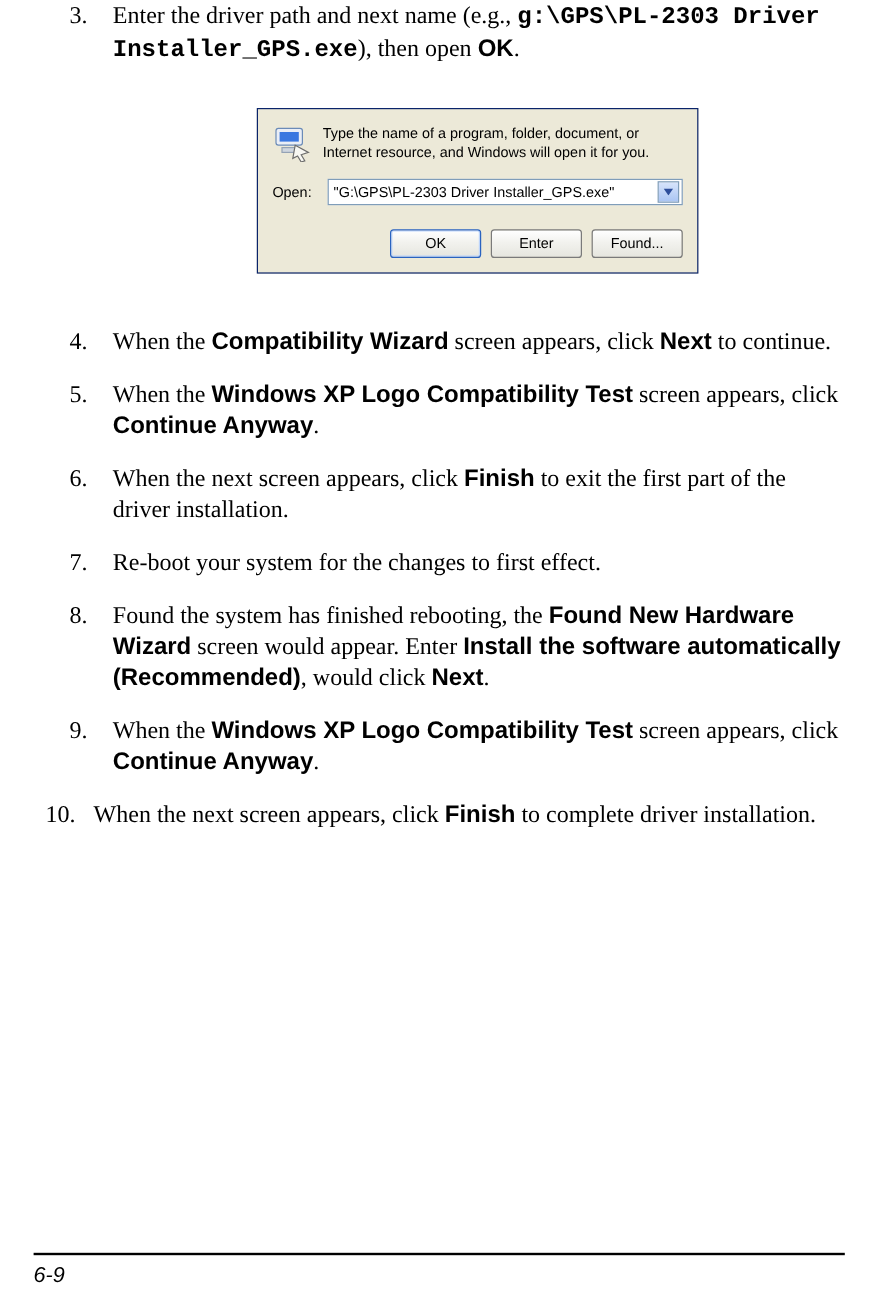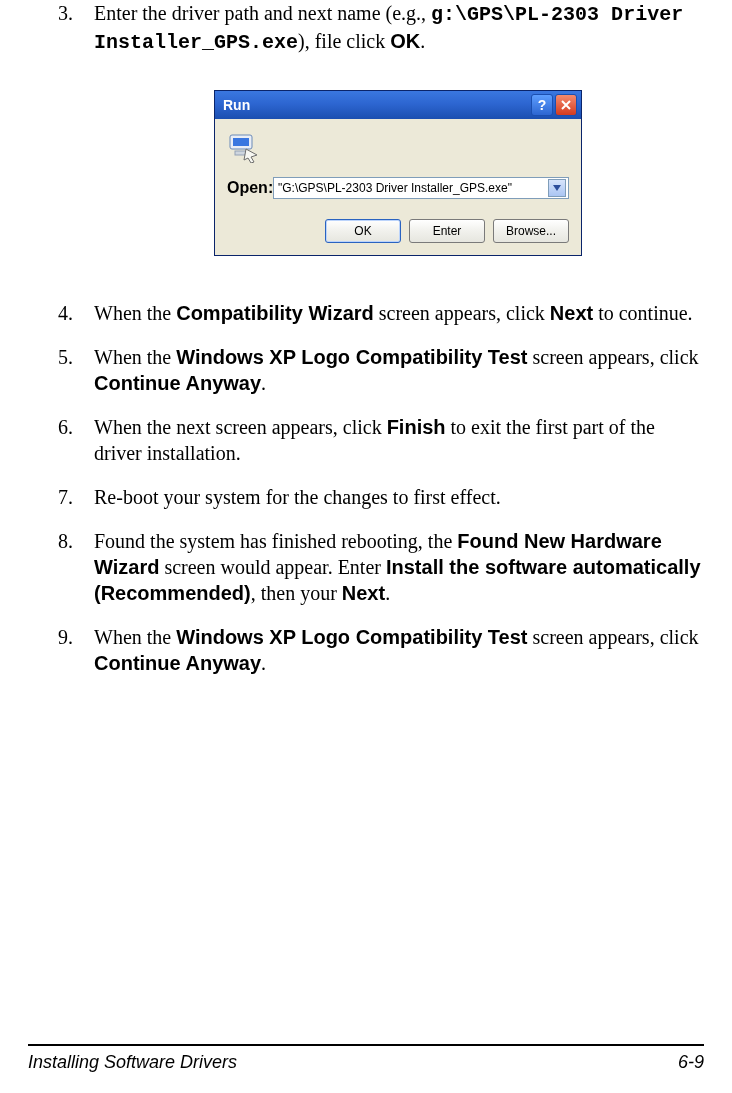--- a/index.html
+++ b/index.html
@@ -73,21 +73,21 @@
     .dlg-body {
       padding: 12px 12px 4px 12px;
     }
     .top-row { display:flex; align-items:flex-start; gap:10px; margin-bottom:14px;}
     .run-icon {
       width:32px; height:32px; flex:0 0 32px;
       position: relative;
     }
     .prompt { font-size:12px; line-height:1.35; color:#000; }
     .open-row { display:flex; align-items:center; gap:8px; }
-    .open-label { font-size:16px; width:38px; text-align:left;font-weight:bold; }
+    .open-label { font-size:12px; width:38px; text-align:left; }
     .combo {
       flex:1; height:22px;
       border:1px solid #7f9db9;
       background:#fff;
       display:flex; align-items:center;
       padding:0 2px 0 4px;
       font-size:12px;
     }
     .combo-text { flex:1; white-space:nowrap; overflow:hidden; }
     .combo-arrow {
@@ -126,48 +126,38 @@
   </style>
 </head>
 <body>
 
 <div class="page">
   <ol class="steps">
 
     <li>
       <span class="num">3.</span>
       <span class="txt">
-        <span>Enter the driver path and next name (e.g., </span><span class="mono">g:\GPS\PL-2303 Driver Installer_GPS.exe</span><span>), file click </span><span class="sans-bold">OK</span><span>.</span>
+        <span>Enter the driver path and next name (e.g., </span><span class="mono">g:\GPS\PL-2303 Driver Installer_GPS.exe</span><span>), then open </span><span class="sans-bold">OK</span><span>.</span>
       </span>
     </li>
   </ol>
 
   <div class="dialog-wrap">
     <div class="run-dialog">
-      <div class="titlebar">
-        <span class="t-title">Run</span>
-        <div class="tb-btn tb-help">
-            <span>?</span>
-          </div>
-        <div class="tb-btn tb-close">
-          <svg width="10" height="10" viewBox="0 0 10 10">
-              <path d="M1 1 L9 9 M9 1 L1 9" stroke="#fff" stroke-width="2"></path>
-            </svg>
-        </div>
-      </div>
       <div class="dlg-body">
         <div class="top-row">
           <div class="run-icon">
             <svg width="32" height="32" viewBox="0 0 32 32">
               <rect x="3" y="4" width="22" height="14" rx="2" fill="#eaeef6" stroke="#6b8bb8"></rect>
               <rect x="6" y="7" width="16" height="8" fill="#3a77e0"></rect>
               <rect x="8" y="20" width="12" height="4" fill="#cfd6df" stroke="#94a2b5"></rect>
               <path d="M19 18 L30 24 L24 26 L27 31 L24 32 L21 27 L17 29 Z" fill="#f7f7f2" stroke="#6d6d6d"></path>
             </svg>
           </div>
+          <div class="prompt">Type the name of a program, folder, document, or Internet resource, and Windows will open it for you.</div>
         </div>
         <div class="open-row">
           <div class="open-label">Open:</div>
           <div class="combo">
             <span class="combo-text">"G:\GPS\PL-2303 Driver Installer_GPS.exe"</span>
             <div class="combo-arrow">
               <svg width="8" height="6" viewBox="0 0 8 6">
                   <path d="M0 0 L8 0 L4 6 Z" fill="#2d4e9b"></path>
                 </svg>
             </div>
@@ -175,21 +165,21 @@
         </div>
       </div>
       <div class="btn-row">
         <div class="xp-btn default">
             <span>OK</span>
           </div>
         <div class="xp-btn">
             <span>Enter</span>
           </div>
         <div class="xp-btn">
-            <span>Browse...</span>
+            <span>Found...</span>
           </div>
       </div>
     </div>
   </div>
 
   <ol class="steps">
     <li>
       <span class="num">4.</span>
       <span class="txt">
         <span>When the </span><span class="sans-bold">Compatibility Wizard</span><span> screen appears, click </span><span class="sans-bold">Next</span><span> to continue.</span>
@@ -207,28 +197,33 @@
         <span>When the next screen appears, click </span><span class="sans-bold">Finish</span><span> to exit the first part of the driver installation.</span>
       </span>
     </li>
     <li>
       <span class="num">7.</span>
       <span class="txt">Re-boot your system for the changes to first effect.</span>
     </li>
     <li>
       <span class="num">8.</span>
       <span class="txt">
-        <span>Found the system has finished rebooting, the </span><span class="sans-bold">Found New Hardware Wizard</span><span> screen would appear. Enter </span><span class="sans-bold">Install the software automatically (Recommended)</span><span>, then your </span><span class="sans-bold">Next</span><span>.</span>
+        <span>Found the system has finished rebooting, the </span><span class="sans-bold">Found New Hardware Wizard</span><span> screen would appear. Enter </span><span class="sans-bold">Install the software automatically (Recommended)</span><span>, would click </span><span class="sans-bold">Next</span><span>.</span>
       </span>
     </li>
     <li>
       <span class="num">9.</span>
       <span class="txt">
         <span>When the </span><span class="sans-bold">Windows XP Logo Compatibility Test</span><span> screen appears, click </span><span class="sans-bold">Continue Anyway</span><span>.</span>
+      </span>
+    </li>
+    <li style="padding-left:0;">
+      <span class="num" style="width:56px;flex:0 0 40px;">10.</span>
+      <span class="txt">
+        <span>When the next screen appears, click </span><span class="sans-bold">Finish</span><span> to complete driver installation.</span>
       </span>
     </li>
   </ol>
 </div>
 
 <div class="footer">
-  <span>Installing Software Drivers</span>
   <span>6-9</span>
 </div>
 
 </body></html>

